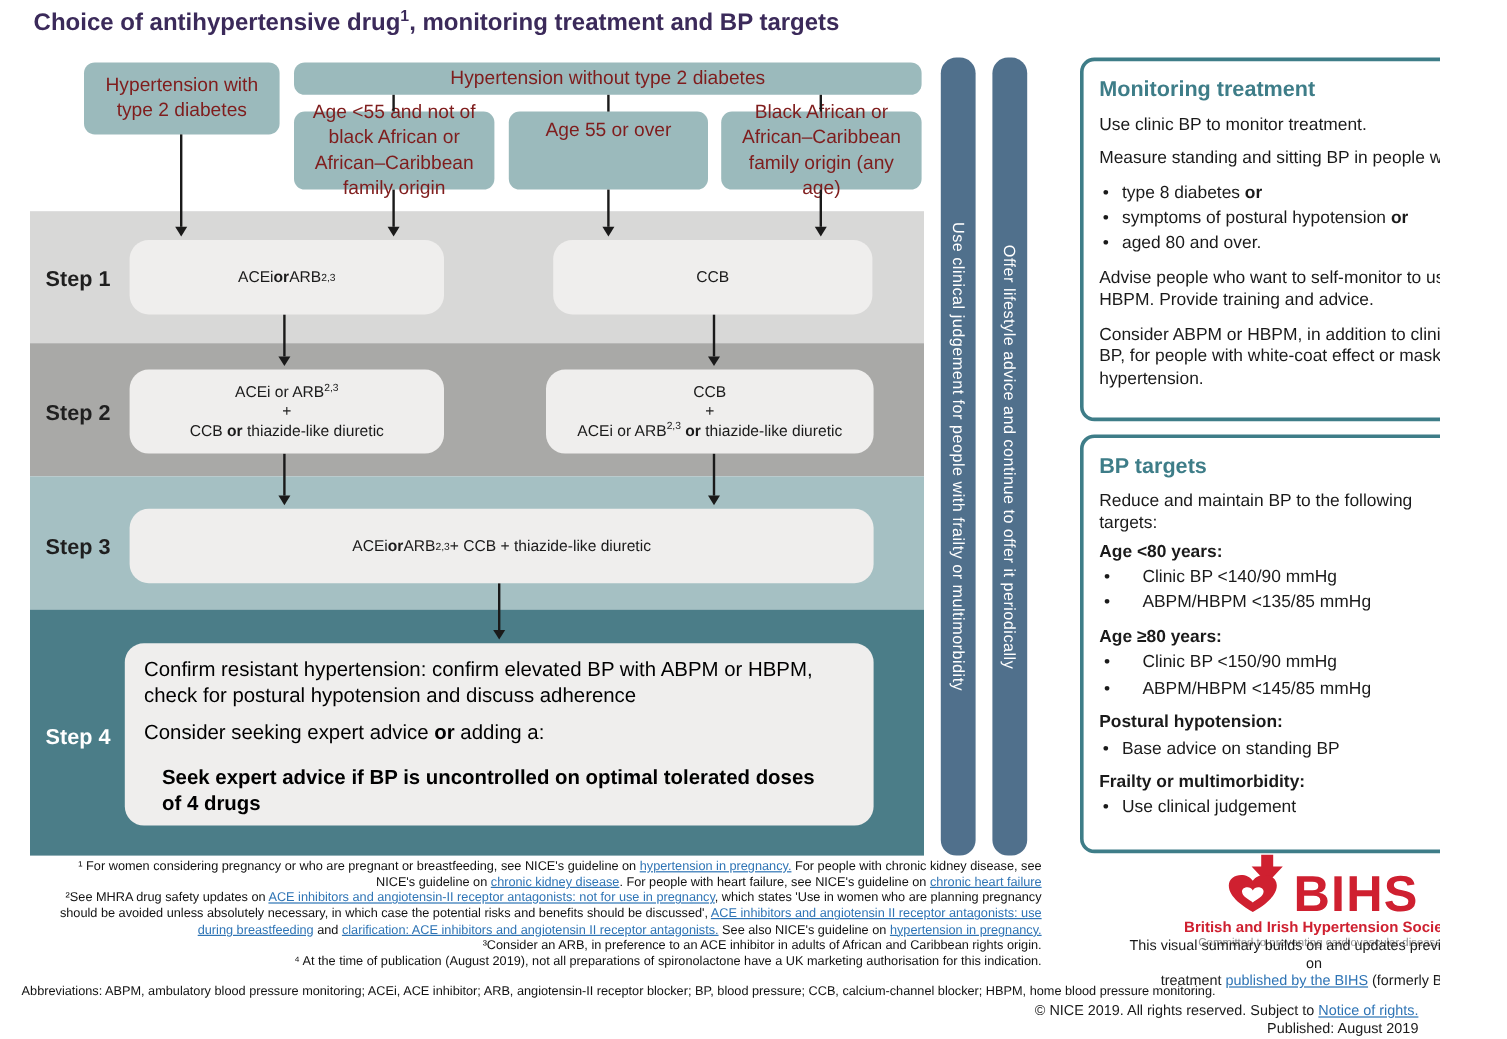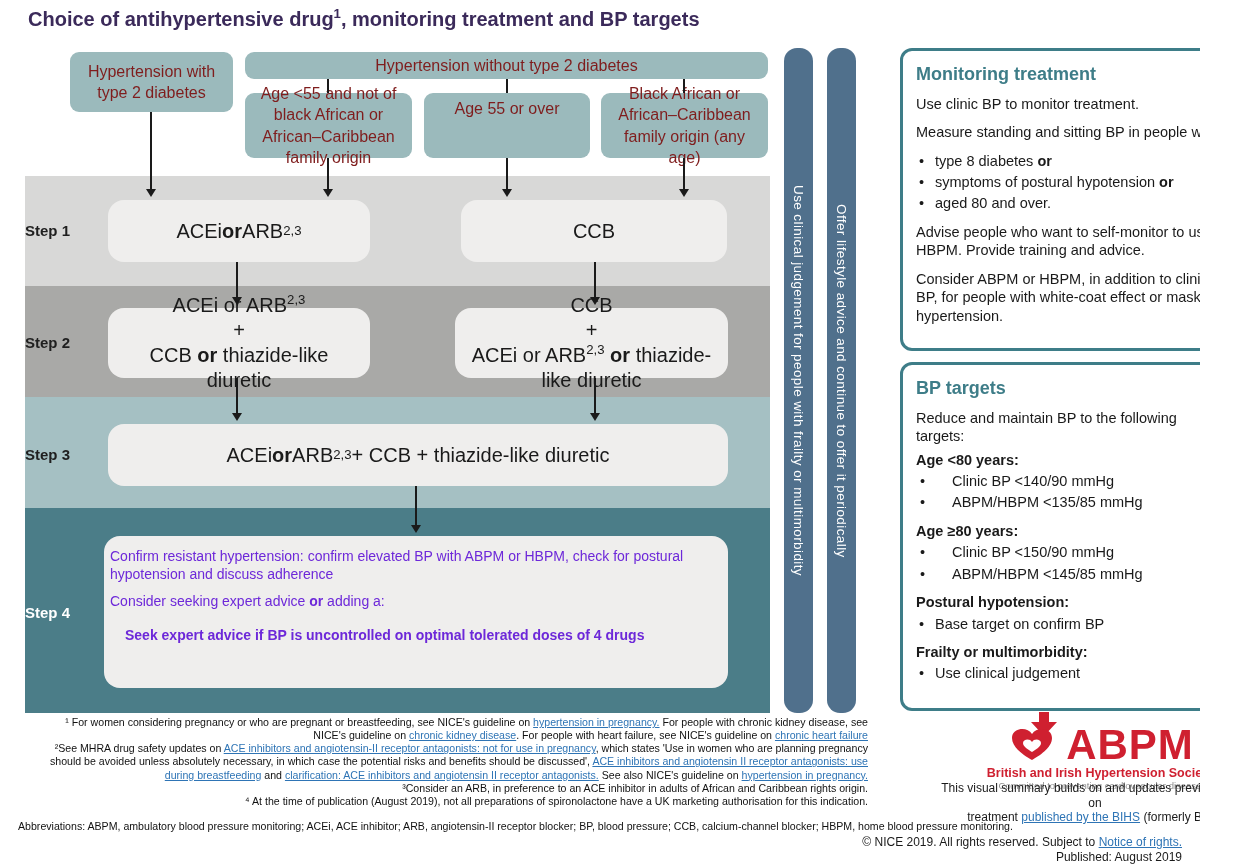--- a/index.html
+++ b/index.html
@@ -1,27 +1,27 @@
 <!DOCTYPE html>
 <html><head>
 <meta charset="utf-8">
 <style>
   html,body{margin:0;padding:0;background:#fff;}
   body{font-family:"Liberation Sans",sans-serif;}
   .page{position:relative;width:1200px;height:866px;background:#fff;overflow:hidden;}
   .title{position:absolute;left:28px;top:8px;font-size:20px;font-weight:bold;color:#3b2a5a;}
   .band{position:absolute;left:25px;width:745px;}
   .bnd1{background:#d8d8d7;} .bnd2{background:#a9a9a7;} .bnd3{background:#a5c0c3;} .bnd4{background:#4b7d88;}
-  .step-label{position:absolute;left:25px;width:80px;font-weight:bold;font-size:15px;color:#1f1f1f;}
+  .step-label{position:absolute;left:25px;width:80px;text-align:center;font-weight:bold;font-size:18px;color:#1f1f1f;}
   .step-label.white{color:#ffffff;}
   .tealbox{position:absolute;background:#9bbabc;border-radius:9px;color:#7f1d1d;font-size:16px;line-height:1.32;display:flex;align-items:center;justify-content:center;text-align:center;padding:2px 8px;box-sizing:border-box;}
   .tealbox.vtop{align-items:flex-start;padding-top:5px;}
-  .whitebox{position:absolute;background:#efeeed;border-radius:16px;color:#1a1a1a;font-size:20px;display:flex;align-items:center;justify-content:center;text-align:center;line-height:1.35;box-sizing:border-box;padding:4px 8px;}
+  .whitebox{position:absolute;background:#efeeed;border-radius:16px;color:#1a1a1a;font-size:13px;display:flex;align-items:center;justify-content:center;text-align:center;line-height:1.35;box-sizing:border-box;padding:4px 8px;}
   .whitebox.col{flex-direction:column;line-height:1.25;}
-  .step4box{position:absolute;background:#efeeed;border-radius:16px;color:#6d28d9;font-size:14px;line-height:1.3;box-sizing:border-box;padding:11px 6px;text-align:left;}
+  .step4box{position:absolute;background:#efeeed;border-radius:16px;color:#000000;font-size:17px;line-height:1.3;box-sizing:border-box;padding:11px 16px;text-align:left;}
   .step4box p{margin:0 0 9px;}
   .step4box p.last{margin:15px;}
   .step4box ul{list-style:none;margin:0 0 9px;padding:0;}
   .step4box li{position:relative;padding-left:34px;margin:1px 0;}
   .step4box li:before{content:"\2022";position:absolute;left:10px;}
   .vline{position:absolute;width:2px;background:#1a1a1a;}
   .varrow{position:absolute;width:2px;background:#1a1a1a;}
   .varrow:after{content:"";position:absolute;left:-4px;bottom:-8px;border-left:5px solid transparent;border-right:5px solid transparent;border-top:8px solid #1a1a1a;}
   .vbar{position:absolute;width:29px;border-radius:13px;background:#50708c;color:#fff;display:flex;align-items:center;justify-content:center;}
   .vbar .vtext{writing-mode:vertical-rl;font-size:13.5px;letter-spacing:.4px;white-space:nowrap;}
@@ -148,21 +148,21 @@
       <li>Clinic BP &lt;140/90 mmHg</li>
       <li>ABPM/HBPM &lt;135/85 mmHg</li>
     </ul>
     <div class="shead">Age ≥80 years:</div>
     <ul class="blt wide">
       <li>Clinic BP &lt;150/90 mmHg</li>
       <li>ABPM/HBPM &lt;145/85 mmHg</li>
     </ul>
     <div class="shead">Postural hypotension:</div>
     <ul class="blt">
-      <li>Base target on confirm BP</li>
+      <li>Base advice on standing BP</li>
     </ul>
     <div class="shead">Frailty or multimorbidity:</div>
     <ul class="blt">
       <li>Use clinical judgement</li>
     </ul>
   </div>
 
   <div class="fnotes">
     <p class="fnote"><span>¹ For women considering pregnancy or who are pregnant or breastfeeding, see NICE's guideline on </span><a class="lnk">hypertension in pregnancy.</a><span> For people with chronic kidney disease, see NICE's guideline on </span><a class="lnk">chronic kidney disease</a><span>. For people with heart failure, see NICE's guideline on </span><a class="lnk">chronic heart failure</a></p>
     <p class="fnote"><span>²See MHRA drug safety updates on </span><a class="lnk">ACE inhibitors and angiotensin-II receptor antagonists: not for use in pregnancy</a><span>, which states 'Use in women who are planning pregnancy should be avoided unless absolutely necessary, in which case the potential risks and benefits should be discussed', </span><a class="lnk">ACE inhibitors and angiotensin II receptor antagonists: use during breastfeeding</a><span> and </span><a class="lnk">clarification: ACE inhibitors and angiotensin II receptor antagonists.</a><span> See also NICE's guideline on </span><a class="lnk">hypertension in pregnancy.</a></p>
@@ -170,21 +170,21 @@
     <p class="fnote"><span>⁴ At the time of publication (August 2019), not all preparations of spironolactone have a UK marketing authorisation for this indication.</span></p>
   </div>
 
   <div class="bihs">
     <div class="bihs-top">
       <svg width="54" height="52" viewBox="0 0 54 52">
         <path d="M33 0 L43 0 L43 10 L51 10 L38 24 L25 10 L33 10 Z" fill="#cf2030"></path>
         <path d="M26 22 C21 14 6 16 6 26 C6 36 19 44 26 48 C33 44 46 36 46 26 C46 16 31 14 26 22 Z" fill="#cf2030"></path>
         <path d="M26 30 C24 26 17 27 17 31 C17 35 23 38 26 40 C29 38 35 35 35 31 C35 27 28 26 26 30 Z" fill="#ffffff"></path>
       </svg>
-      <span class="bihs-word">ABPM</span>
+      <span class="bihs-word">BIHS</span>
     </div>
     <div class="bihs-l1">British and Irish Hypertension Society</div>
     <div class="bihs-l2">Committed to preventing cardiovascular disease</div>
   </div>
   <div class="bihs-note">
     <div><span>This visual summary builds on and updates previous work on</span></div>
     <div><span>treatment </span><a class="lnk">published by the BIHS</a><span> (formerly BHS)</span></div>
   </div>
 
   <div class="abbr">Abbreviations: ABPM, ambulatory blood pressure monitoring; ACEi, ACE inhibitor; ARB, angiotensin-II receptor blocker; BP, blood pressure; CCB, calcium-channel blocker; HBPM, home blood pressure monitoring.</div>

